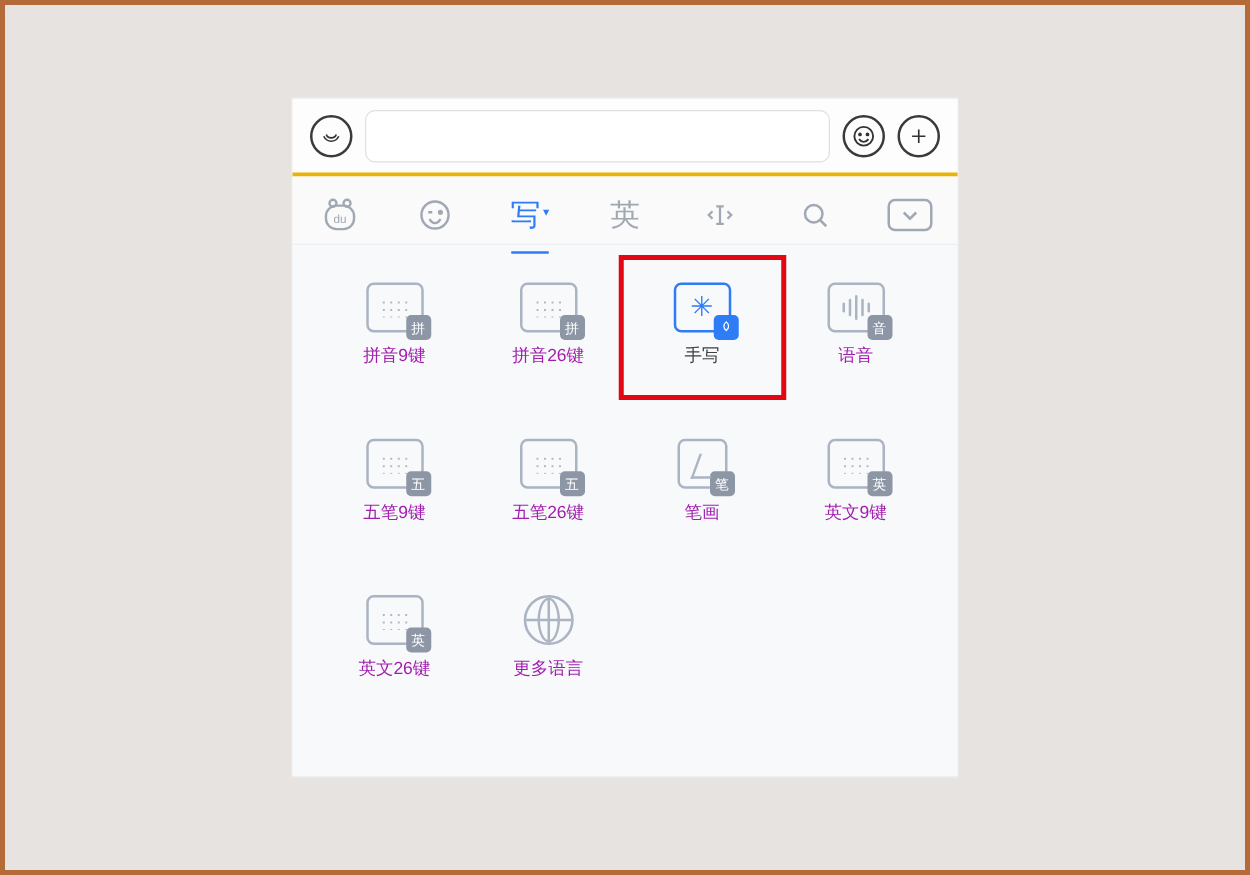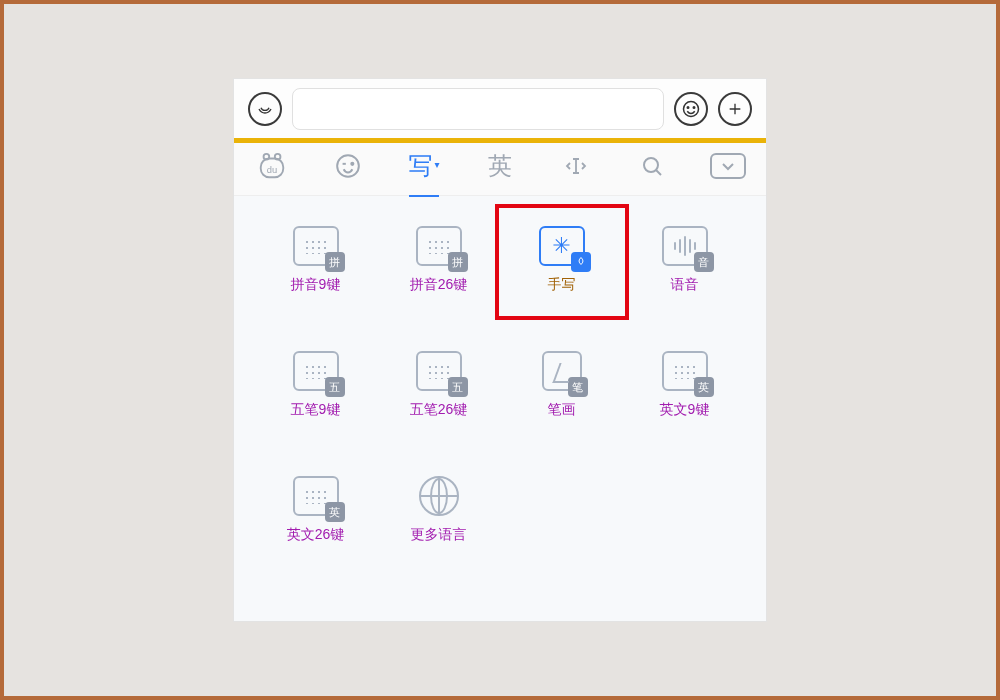--- a/index.html
+++ b/index.html
@@ -44,25 +44,25 @@
     .input-box {
       flex: 1;
       height: 42px;
       border: 1px solid #e0e0e0;
       border-radius: 8px;
       background: #fff;
     }
     
     .toolbar {
       height: 62px;
-      border-top: 5px solid #eab308;
+      border-top: 3px solid #eab308;
       border-bottom: 1px solid #eee;
       background: #fafafa;
       display: flex;
-      align-items: flex-start;
+      align-items: flex-end;
       justify-content: space-around;
       color: #a0a8b3;
     }
     .tool-item {
       width: 46px; height: 46px;
       display: flex; align-items: center; justify-content: center;
       font-size: 22px;
       cursor: pointer;
       position: relative;
     }
@@ -120,21 +120,21 @@
       right: -8px; bottom: -8px;
       width: 20px; height: 20px;
       background: #8d96a5;
       color: #fff;
       font-size: 11px;
       border-radius: 4px;
       display: flex; align-items: center; justify-content: center;
     }
     .method.active .icon-box { border-color: #2f7df6; }
     .method.active .badge { background: #2f7df6; }
-    .method.active .label { color: #a16207; }
+    .method.active .label { color: #404040; }
     .method .label {
       font-size: 14px;
       color: #a21caf;
     }
     .highlight-box {
       position: absolute;
       border: 4px solid #e30613;
       pointer-events: none;
       top: -22px; left: -12px;
       width: 134px; height: 116px;

